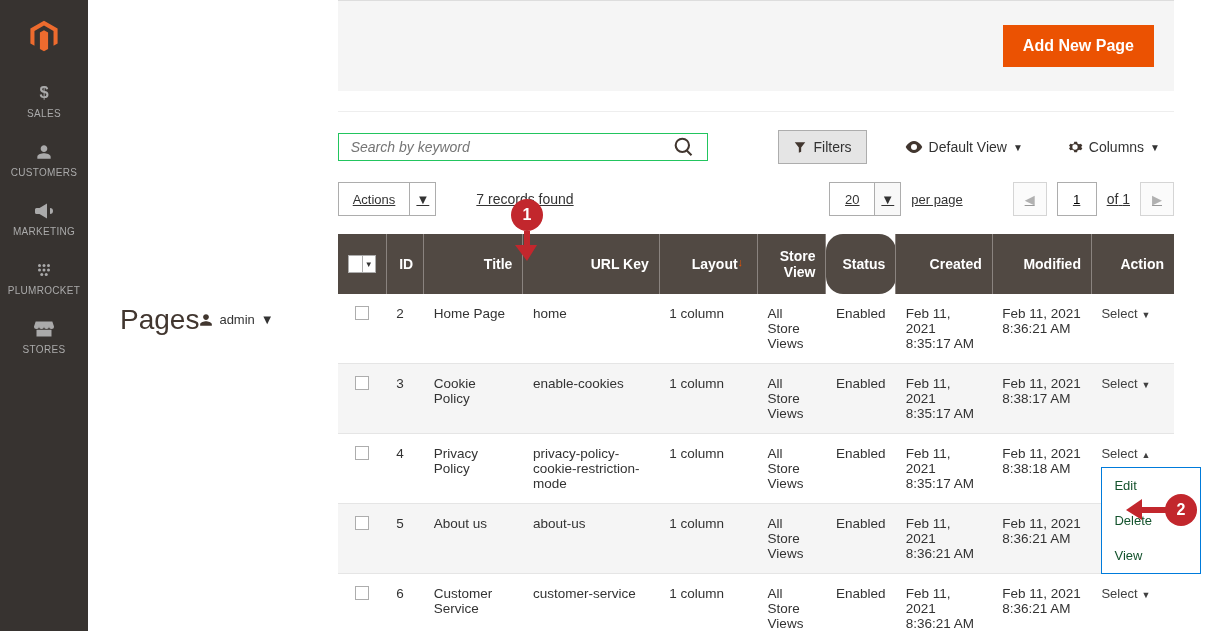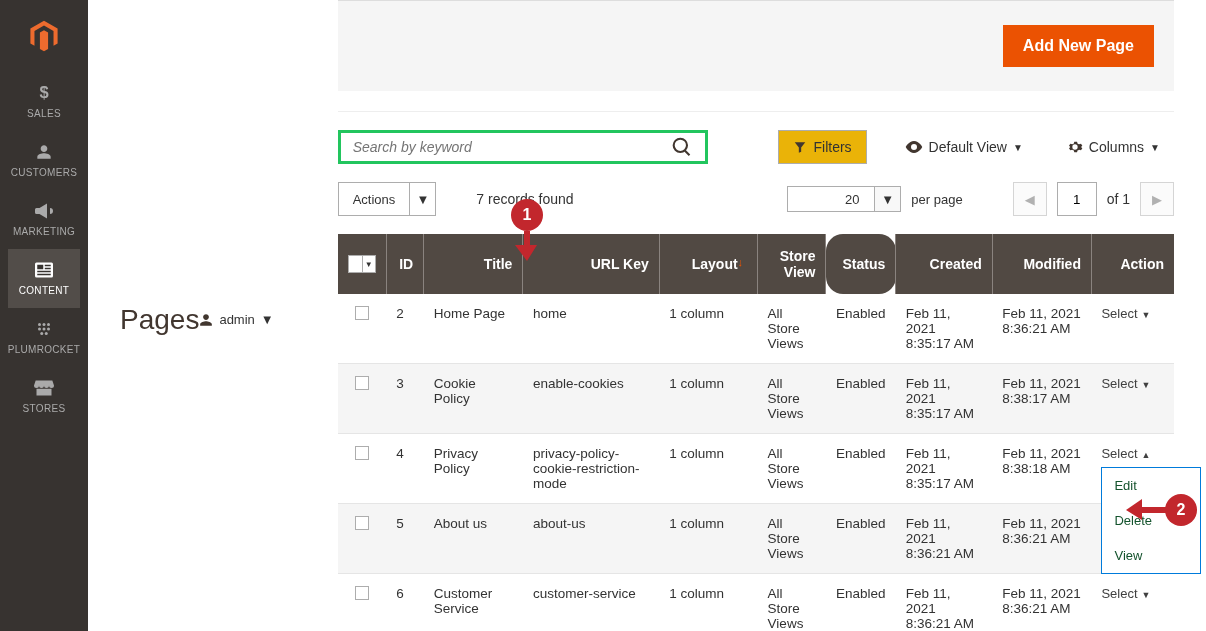--- a/index.html
+++ b/index.html
@@ -15,35 +15,35 @@
 .menu-item .label{font-size:10px;letter-spacing:.3px;margin-top:4px;}
 
 .main{flex:1;display:flex;flex-direction:row;min-width:0;}
 .header{display:flex;align-items:center;justify-content:space-between;padding:16px 32px 8px;}
 .page-title{font-size:28px;font-weight:400;color:#41362f;}
 .user-menu{display:flex;align-items:center;gap:6px;cursor:pointer;}
 .content{padding:0 32px;flex:1;display:flex;flex-direction:column;min-width:0;}
 .hero-bar{border-top:1px solid #ddd;background:#f5f5f5;display:flex;align-items:center;justify-content:flex-end;padding:24px 20px;margin-top:0;}
 .btn-primary{background:#eb5202;color:#fff;border:none;padding:12px 20px;font-size:16px;font-weight:600;cursor:pointer;}
 .toolbar1{display:flex;align-items:center;justify-content:space-between;padding:18px 0 10px;border-top:1px solid #eee;margin-top:20px;}
-.search-wrap{width:370px;display:flex;border:3px solid #22c55e;height:34px;}
+.search-wrap{width:370px;display:flex;border:1px solid #22c55e;height:28px;}
 .search-wrap input{flex:1;border:none;padding:0 12px;font-size:14px;outline:none;font-style:italic;color:#555;}
 .search-wrap .go{width:46px;display:flex;align-items:center;justify-content:center;cursor:pointer;}
 .right-tools{display:flex;align-items:center;}
 .tool-btn{display:flex;align-items:center;gap:6px;padding:6px 14px;cursor:pointer;font-size:14px;}
-.tool-btn.boxed{border:1px solid #adadad;background:#eab308;height:34px;}
+.tool-btn.boxed{border:1px solid #adadad;background:#e5e5e5;height:34px;}
 .tool-btn .caret{font-size:10px;}
-.toolbar2{display:flex;align-items:flex-start;justify-content:space-between;padding:8px 0 18px;}
+.toolbar2{display:flex;align-items:flex-start;justify-content:space-between;padding:8px 0 18px;text-decoration:underline;}
 .actions{display:flex;align-items:center;border:1px solid #adadad;height:34px;}
 .actions .lbl{padding:0 14px;}
 .actions .dd{width:26px;height:100%;border-left:1px solid #adadad;display:flex;align-items:center;justify-content:center;}
 .found{margin-left:40px;font-size:14px;color:#333;}
 .pager{display:flex;align-items:center;gap:10px;}
 .per-page{display:flex;align-items:center;gap:10px;margin-right:40px;}
-.per-page-sel{display:flex;border:1px solid #adadad;height:26px;padding-left:42px;}
+.per-page-sel{display:flex;border:1px solid #adadad;height:34px;}
 .per-page-sel .val{width:44px;display:flex;align-items:center;justify-content:center;}
 .per-page-sel .dd{width:26px;border-left:1px solid #adadad;display:flex;align-items:center;justify-content:center;background:#f8f8f8;}
 .page-btn{width:34px;height:34px;border:1px solid #adadad;background:#f8f8f8;display:flex;align-items:center;justify-content:center;cursor:pointer;color:#666;}
 .page-btn.disabled{opacity:.5;cursor:default;}
 .page-input{width:40px;height:34px;border:1px solid #adadad;text-align:center;}
 .page-of{font-size:14px;}
 
 .grid{width:100%;border-collapse:collapse;}
 .grid th{background:#514943;color:#fff;font-weight:600;text-align:right;padding:14px 10px;font-size:14px;border-left:1px solid #8a837f;}
 .grid th:first-child{border-left:none;}
@@ -90,33 +90,20 @@
           </div>
           <div class="label">CUSTOMERS</div>
         </div>
         <div class="menu-item">
           <div class="icon">
             <svg width="18" height="16" viewBox="0 0 24 20">
               <path fill="currentColor" d="M2 6h4l10-6v20L6 14H2a2 2 0 0 1-2-2V8a2 2 0 0 1 2-2zm18 0a4 4 0 0 1 0 8z"></path>
             </svg>
           </div>
           <div class="label">MARKETING</div>
-        </div>
-        <div class="menu-item active">
-          <div class="icon">
-            <svg width="18" height="16" viewBox="0 0 24 20">
-              <rect fill="currentColor" x="0" y="0" width="24" height="20" rx="2"></rect>
-              <rect fill="#373330" x="3" y="3" width="8" height="6"></rect>
-              <rect fill="#373330" x="13" y="3" width="8" height="2"></rect>
-              <rect fill="#373330" x="13" y="7" width="8" height="2"></rect>
-              <rect fill="#373330" x="3" y="11" width="18" height="2"></rect>
-              <rect fill="#373330" x="3" y="15" width="18" height="2"></rect>
-            </svg>
-          </div>
-          <div class="label">CONTENT</div>
         </div>
         <div class="menu-item">
           <div class="icon">
             <svg width="18" height="18" viewBox="0 0 24 24">
               <circle fill="currentColor" cx="6" cy="6" r="2"></circle>
               <circle fill="currentColor" cx="12" cy="6" r="2"></circle>
               <circle fill="currentColor" cx="18" cy="6" r="2"></circle>
               <circle fill="currentColor" cx="6" cy="12" r="2"></circle>
               <circle fill="currentColor" cx="12" cy="12" r="2"></circle>
               <circle fill="currentColor" cx="18" cy="12" r="2"></circle>

